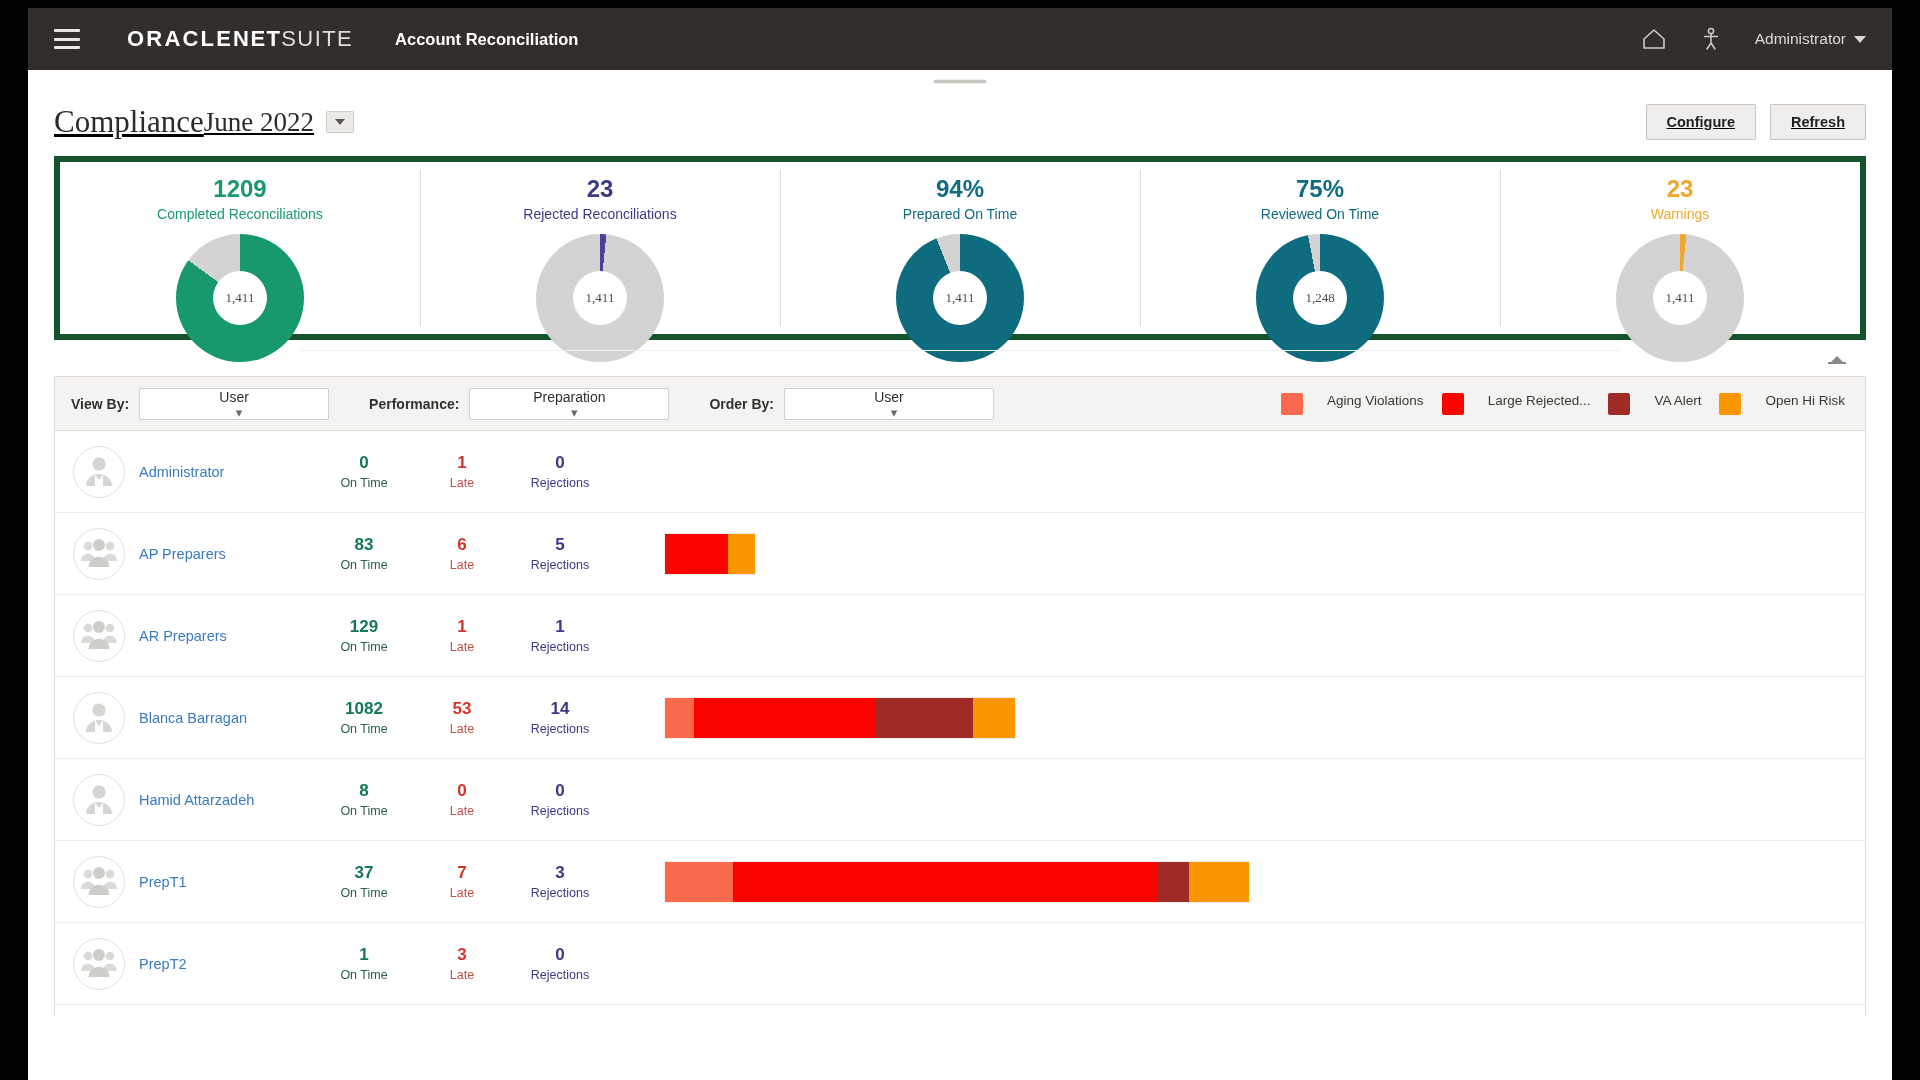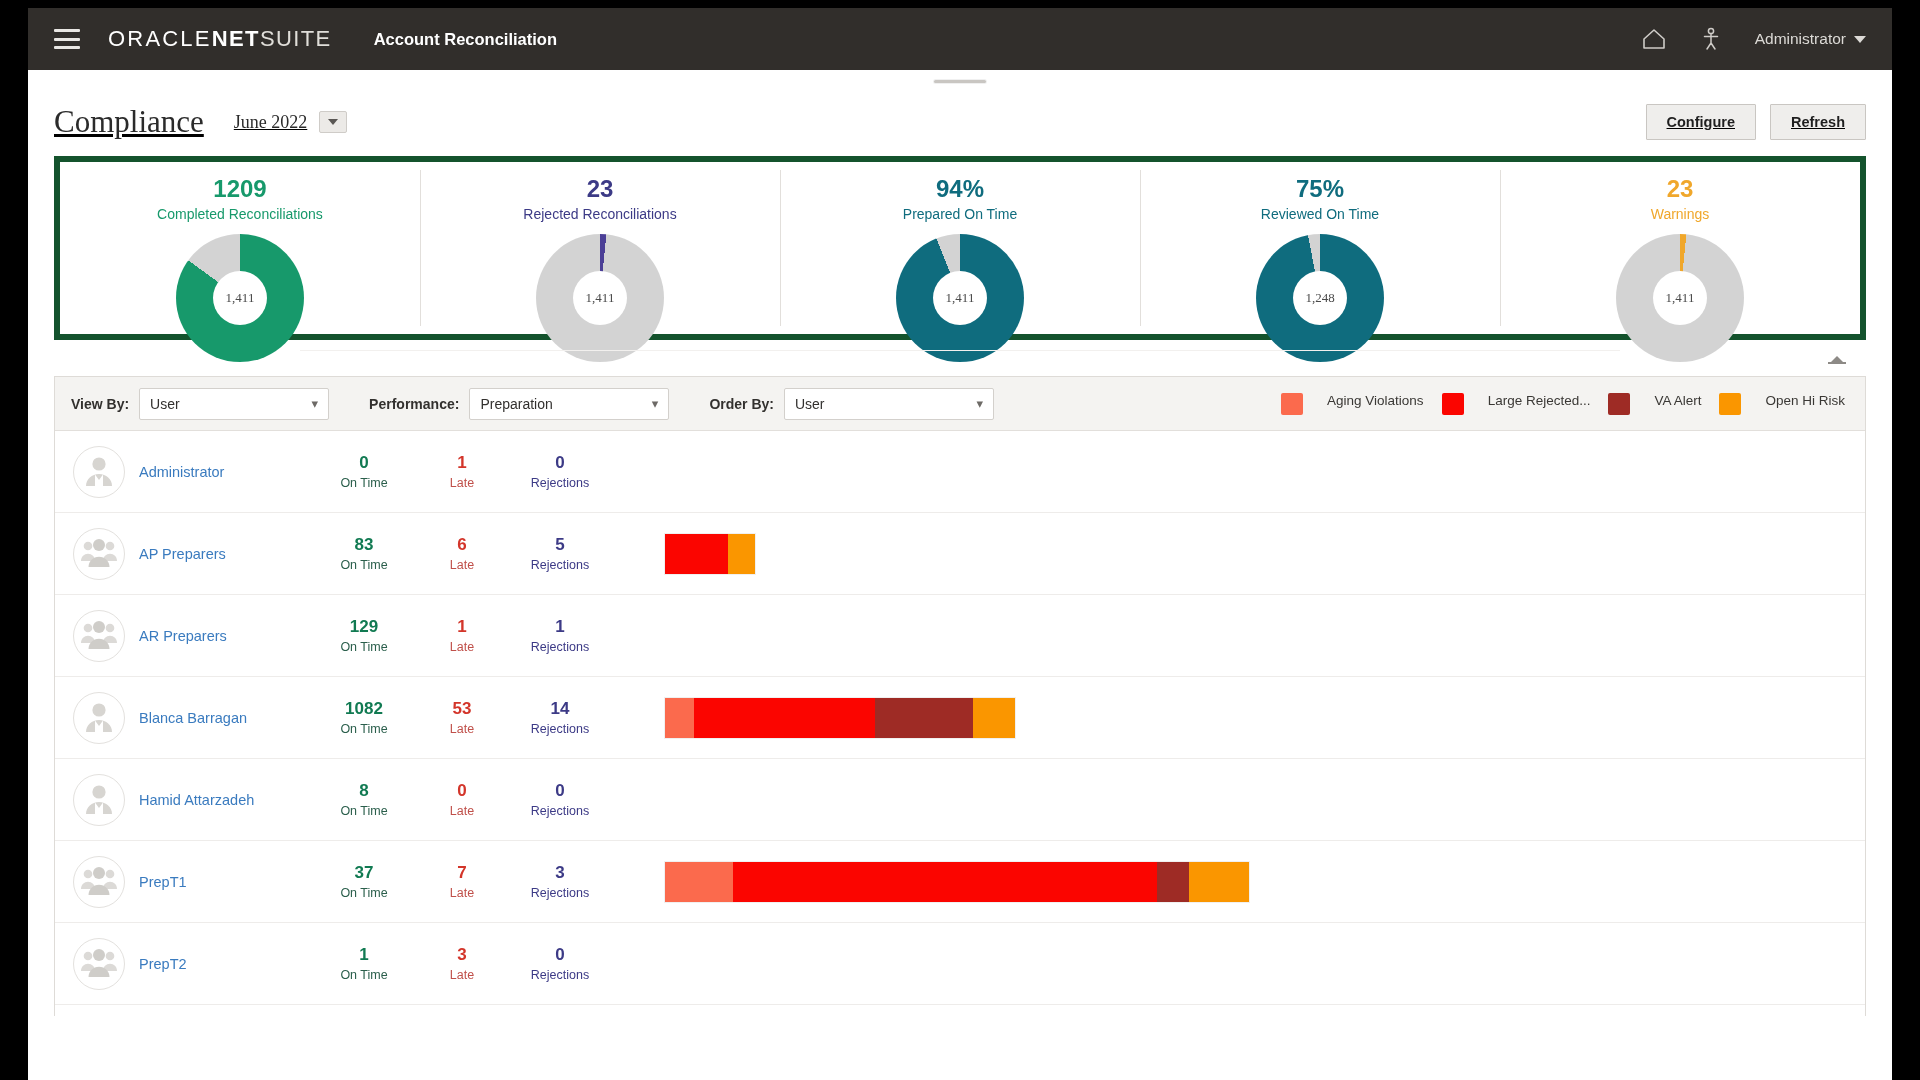--- a/index.html
+++ b/index.html
@@ -20,40 +20,40 @@
   
   .topnav {
     height: 62px; background: #312e2b;
     display: flex; align-items: center;
     padding: 0 26px 0 26px;
     position: relative;
   }
   .hamburger { width: 26px; height: 20px; display:flex; flex-direction:column; justify-content:space-between; cursor:pointer; margin-right: 28px; }
   .hamburger span { display:block; height:3px; background:#e9e7e4; border-radius:1px; }
   .brand { display:flex; align-items:baseline; letter-spacing:.5px; }
-  .brand .oracle { color:#fff; font-size:22px; font-weight:400; letter-spacing:2.2px; }
+  .brand .oracle { color:#fff; font-size:22px; font-weight:700; letter-spacing:2.2px;margin-left:19px; }
   .brand .net { color:#fff; font-size:22px; font-weight:700; letter-spacing:1.4px; margin-left:0; }
   .brand .suite { color:#e0ded9; font-size:22px; font-weight:300; letter-spacing:1.4px; }
   .apptitle { color:#ffffff; font-size:16.5px; font-weight:700; margin-left: 42px; }
   .nav-right { margin-left:auto; display:flex; align-items:center; gap: 34px; }
   .nav-right svg { display:block; }
   .nav-user { color:#dcdad6; font-size:15.5px; display:flex; align-items:center; gap:8px; cursor:pointer; }
   .caret-down { width:0;height:0;border-left:6px solid transparent;border-right:6px solid transparent;border-top:7px solid #dcdad6; }
 
   
   .grabber { height: 22px; background:#fff; display:flex; align-items:center; justify-content:center; }
   .grabber .bar { width: 52px; height: 3px; background:#c9c6c2; border-radius:2px; }
 
   
   .pagehead {
     display:flex; align-items:center;
     padding: 4px 26px 0 26px; height: 56px; text-decoration: underline;
   }
   .page-title { font-family:"Liberation Serif", serif; font-size:31px; color:#2b2b2b; font-weight:400; }
-  .period { font-family:"Liberation Serif", serif; font-size:18px; color:#2b2b2b; margin-left:30px; font-weight:400; }
+  .period { font-family:"Liberation Serif", serif; font-size:27px; color:#2b2b2b; font-weight:400; }
   .period-btn {
     margin-left:12px; width:28px; height:22px;
     background:#eceae7; border:1px solid #cfccc8; border-radius:2px;
     display:flex; align-items:center; justify-content:center; cursor:pointer;
   }
   .period-btn i { width:0;height:0;border-left:5px solid transparent;border-right:5px solid transparent;border-top:6px solid #5a5754; }
   .head-actions { margin-left:auto; display:flex; gap:14px; }
   .btn {
     background:#efeeec; border:1px solid #c9c6c2; border-radius:1px;
     font-size:14.5px; font-weight:700; color:#1f1f1f;
@@ -97,21 +97,21 @@
     height: 640px; background:#fff; display:flex; flex-direction:column;
   }
   .filterbar {
     background:#f4f3f1; border-bottom:1px solid #e2dfdb;
     height:54px; display:flex; align-items:center; padding: 0 14px 0 16px; gap:0;
   }
   .f-label { font-size:14px; font-weight:700; color:#32302e; margin-right:10px; white-space:nowrap; }
   .f-select {
     background:#fff; border:1px solid #d3d0cc; border-radius:2px;
     height:32px; display:flex; align-items:center; padding:0 10px;
-    font-size:14px; color:#32302e; cursor:pointer; position:relative;
+    font-size:14px; color:#32302e; cursor:pointer; position:relative;flex-direction:column;
   }
   .f-select .val { flex:1; }
   .f-select .chev { margin-left:10px; color:#6d6a66; font-size:13px; }
   .f-sel-viewby { width: 190px; }
   .f-sel-perf   { width: 200px; }
   .f-sel-order  { width: 210px; }
   .f-group { display:flex; align-items:center; margin-right: 40px; }
   .legend { margin-left:auto; display:flex; align-items:center; gap:18px; padding-right:6px; }
   .lg-item { display:flex; align-items:flex-start; gap:24px; font-size:13.5px; color:#3a3835; white-space:nowrap; }
   .lg-sw { width:22px; height:22px; border-radius:2px; }

